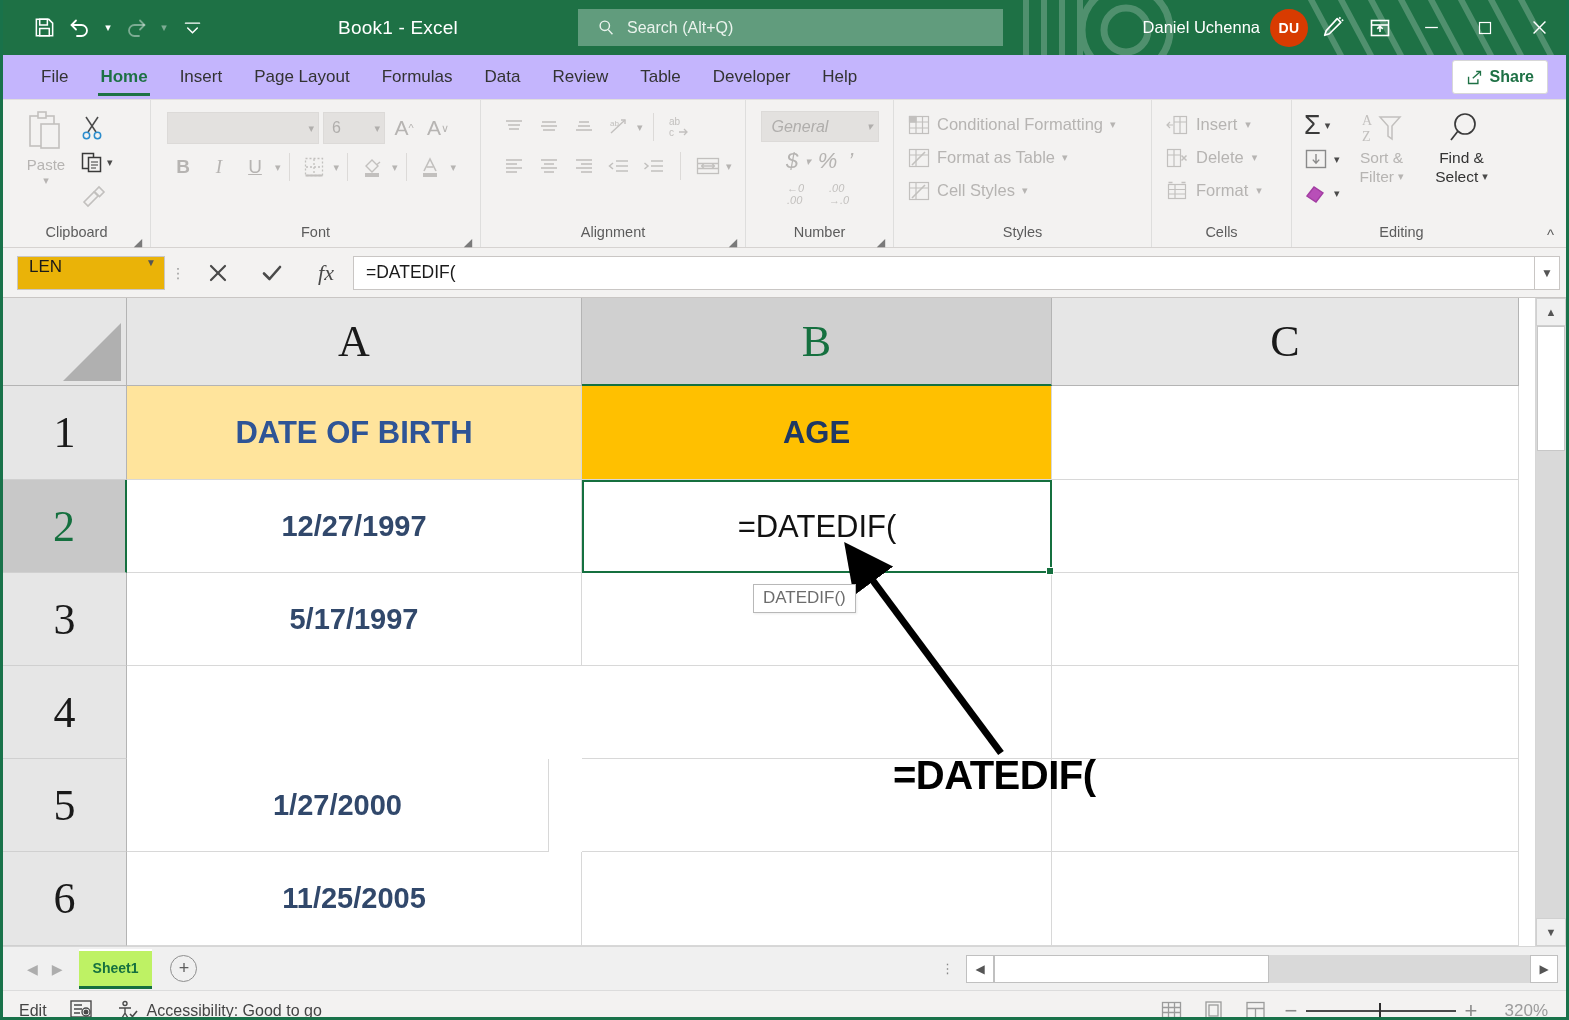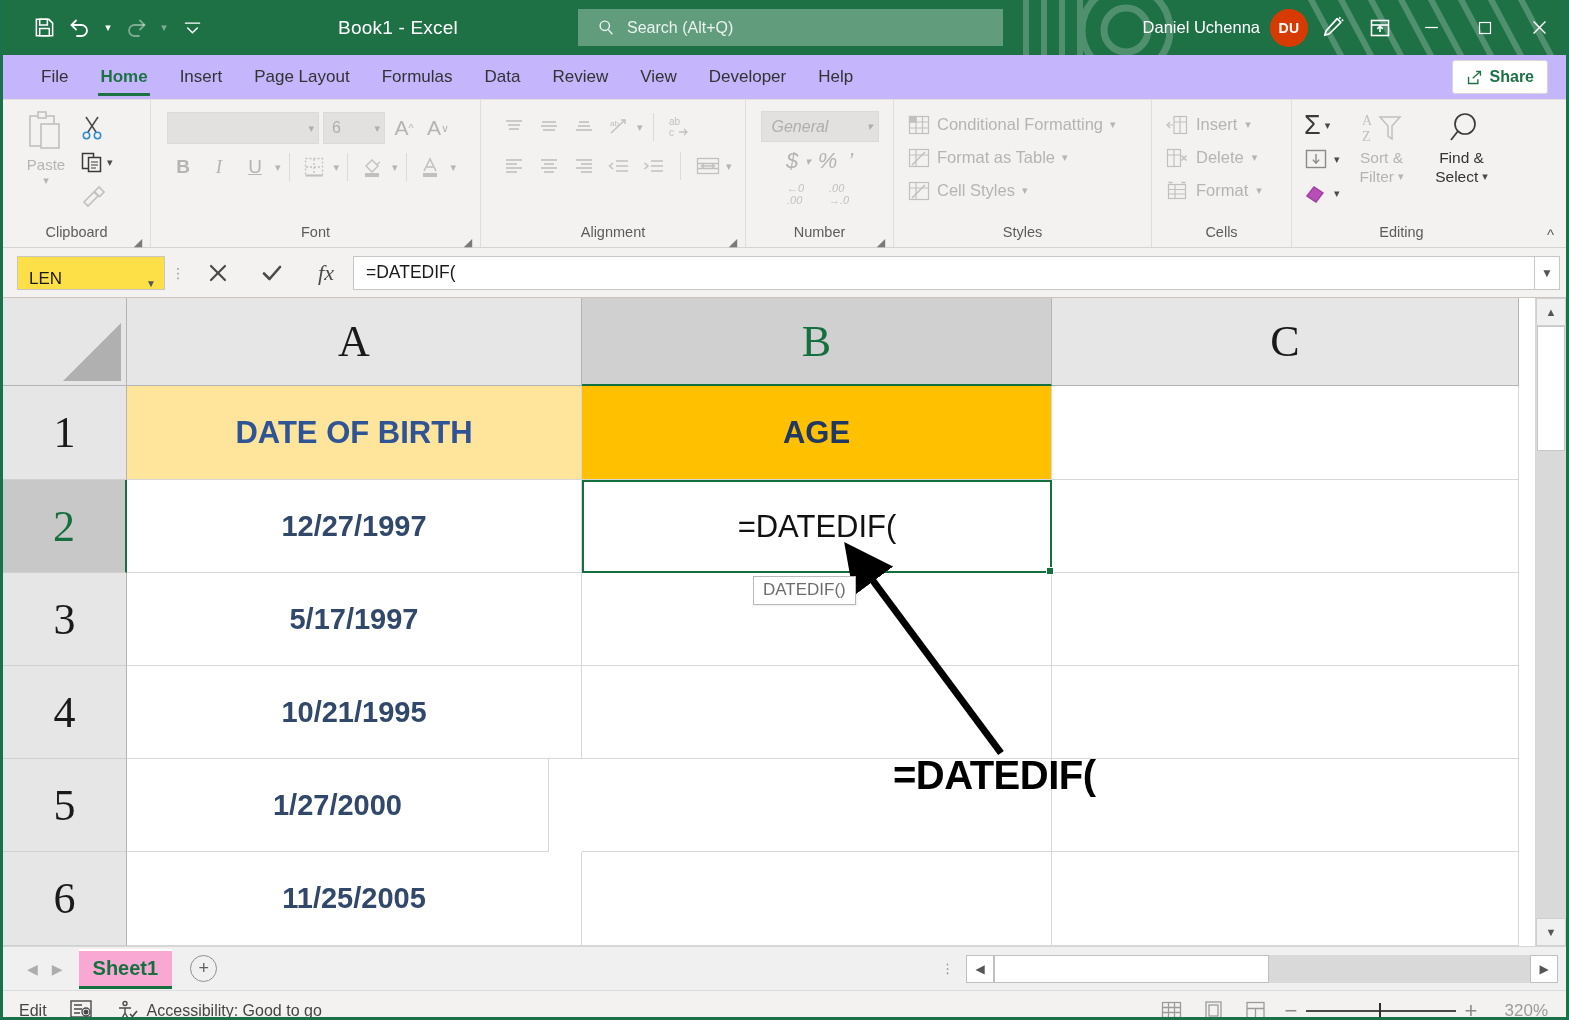--- a/index.html
+++ b/index.html
@@ -176,22 +176,22 @@
   .ribbon-collapse { position: absolute; right: 12px; bottom: 4px; color:#5c5c5c; font-size: 15px;}
 
   
   .fbar {
     height: 50px; background: #f3f2f1;
     display: flex; align-items: center; gap: 0;
     border-bottom: 1px solid #c9c6c4;
     padding: 0 6px;
   }
   .namebox {
-    width: 148px; height: 34px; background:#fde047; border:1px solid #c9c6c4;
-    display:flex; align-items:flex-end; justify-content:space-between;
+    width: 148px; height: 34px; background:#eab308; border:1px solid #c9c6c4;
+    display:flex; align-items:flex-start; justify-content:space-between;
     padding: 0 8px 0 11px; font-size: 17px; color:#1a1a1a; margin-left: 8px;
   }
   .fbar-dots { width: 26px; text-align:center; color:#9a9a9a; font-size:14px; letter-spacing:0; }
   .fbar-btn { width: 54px; height: 34px; display:flex; align-items:center; justify-content:center; color:#4a4a4a; }
   .fbar-input {
     flex: 1; height: 34px; background:#fff; border:1px solid #c9c6c4; border-right:none;
     display:flex; align-items:center; padding-left: 12px; font-size: 17.5px; color:#1a1a1a;
   }
   .fbar-expand {
     width: 26px; height: 34px; background:#fff; border:1px solid #c9c6c4;
@@ -274,23 +274,23 @@
 
   
   .sheetbar {
     height: 44px; background:#f0f0f0; display:flex; align-items:center;
     border-top:1px solid #d6d6d6;
     position: relative;
   }
   .nav-arrows { display:flex; align-items:center; gap:14px; padding-left:24px; color:#adadad; font-size:14px; }
   .stab {
     margin-left: 16px; height: 40px; padding: 0 14px;
-    background:#f9a8d4; border-top: 2px solid #fff;
+    background:#bef264; border-top: 2px solid #fff;
     display:flex; align-items:center;
-    font-size: 20px; font-weight:bold; color:#15703f;
+    font-size: 14px; font-weight:bold; color:#15703f;
     border-bottom: 3px solid #15703f;
   }
   .addsheet {
     margin-left: 18px; width: 27px; height: 27px; border-radius:50%;
     border:1.5px solid #8f8f8f; color:#5e5e5e;
     display:flex; align-items:center; justify-content:center; font-size:18px;
   }
   .hdots { margin-left: auto; color:#8a8a8a; font-size: 13px; letter-spacing:0; padding-right: 12px;}
   .hscroll { display:flex; align-items:center; width: 600px; padding-right: 8px;}
   .h-left { width:28px; height:28px; border:1px solid #c0c0c0; background:#fff; display:flex; align-items:center; justify-content:center; color:#555; font-size:12px;}
@@ -416,21 +416,21 @@
   </div>
 
   <div class="tabstrip">
     <div class="tab first">File</div>
     <div class="tab active">Home</div>
     <div class="tab">Insert</div>
     <div class="tab">Page Layout</div>
     <div class="tab">Formulas</div>
     <div class="tab">Data</div>
     <div class="tab">Review</div>
-    <div class="tab">View</div>
+    <div class="tab">Table</div>
     <div class="tab">Developer</div>
     <div class="tab">Help</div>
     <div class="share-btn">
       <svg width="17" height="17" viewBox="0 0 20 20" fill="none" stroke="#1e7145" stroke-width="1.6">
         <path d="M3 9v8h11v-5"></path>
           <path d="M8 11 17 3"></path>
           <path d="M12 3h5v5"></path>
       </svg>
       <span>Share</span>
     </div>
@@ -848,33 +848,32 @@
 
       <div class="cell" style="left:124px;top:182px;width:455px;height:93px;">12/27/1997</div>
       <div class="cell active" style="left:579px;top:182px;width:470px;height:93px;">=DATEDIF(</div>
       <div class="active-handle" style="left:1043px;top:269px;"></div>
       <div class="cell" style="left:1049px;top:182px;width:467px;height:93px;"></div>
 
       <div class="cell" style="left:124px;top:275px;width:455px;height:93px;">5/17/1997</div>
       <div class="cell" style="left:579px;top:275px;width:470px;height:93px;"></div>
       <div class="cell" style="left:1049px;top:275px;width:467px;height:93px;"></div>
 
-      <div class="cell" style="left:124px;top:368px;width:455px;height:93px;">10/21/1995</div>
       <div class="cell" style="left:579px;top:368px;width:470px;height:93px;"></div>
       <div class="cell" style="left:1049px;top:368px;width:467px;height:93px;"></div>
 
       <div class="cell" style="left:124px;top:461px;width:422px;height:93px;">1/27/2000</div>
       <div class="cell" style="left:579px;top:461px;width:470px;height:93px;"></div>
       <div class="cell" style="left:1049px;top:461px;width:467px;height:93px;"></div>
 
       <div class="cell" style="left:124px;top:554px;width:455px;height:94px;">11/25/2005</div>
       <div class="cell" style="left:579px;top:554px;width:470px;height:94px;"></div>
       <div class="cell" style="left:1049px;top:554px;width:467px;height:94px;"></div>
 
-      <div class="tooltip" style="left:750px;top:278px;">
+      <div class="tooltip" style="left:750px;top:286px;">
         <span>DATEDIF()</span>
       </div>
 
       <svg class="annot-svg" width="1516" height="648" viewBox="0 0 1516 648">
         <defs>
           <marker id="ah" markerWidth="7" markerHeight="7" refX="2" refY="3.5" orient="auto">
             <path d="M0,0 L7,3.5 L0,7 z" fill="#000"></path>
           </marker>
         </defs>
         <line x1="998" y1="455" x2="862" y2="272" stroke="#000" stroke-width="7" marker-end="url(#ah)"></line>

